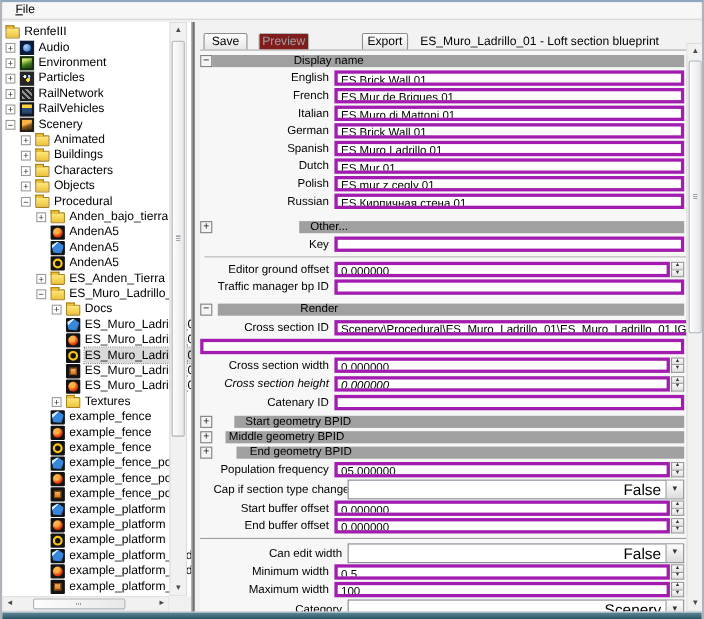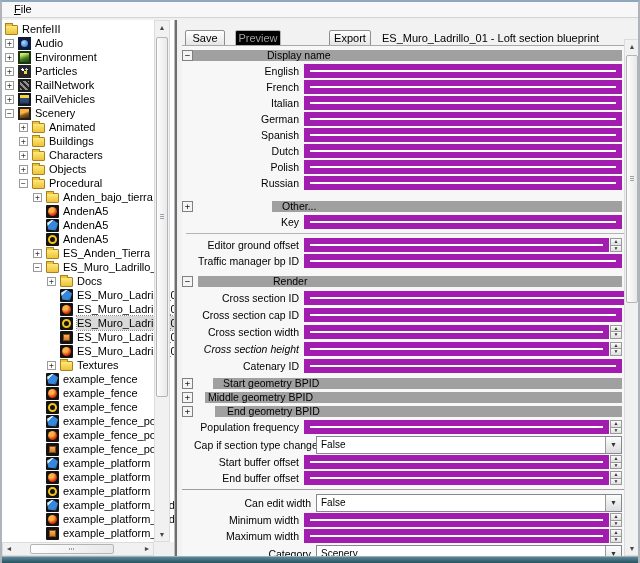--- a/index.html
+++ b/index.html
@@ -58,37 +58,37 @@
       background:repeating-linear-gradient(90deg,#9aa0a6 0 1px,transparent 1px 2px);}
   .tree-vscroll{left:152px;top:0;width:16px;height:522px;}
   .tree-hscroll{left:0;top:522px;width:152px;height:14px;}
   .tree-corner{position:absolute;left:152px;top:522px;width:20px;height:14px;background:#f0f0f0;}
 
   
   .props-panel{position:absolute;left:177px;top:18px;width:461px;height:536px;background:#f2f2f2;overflow:hidden;}
   .toolbar{position:absolute;left:0;top:4px;width:100%;height:24px;}
   .btn{position:absolute;top:6px;height:17px;font-size:11px;line-height:15px;text-align:center;color:#000;
        background:linear-gradient(#ffffff,#e3e3e3);border:1px solid #8e8e8e;border-radius:2px;padding:0;}
-  .btn.disabled{color:#a0a0a0;border-color:#b4b4b4;background:#000000;}
+  .btn.disabled{color:#a0a0a0;border-color:#b4b4b4;background:#7f1d1d;}
   .ptitle{position:absolute;left:203px;top:8px;font-size:11px;color:#000;white-space:nowrap;}
 
   .grid{position:absolute;left:3px;top:25px;width:442px;border-top:1px solid #a8a8a8;background:#f7f7f7;padding-top:2px;}
   .grid-vline{position:absolute;left:6px;top:25px;width:1px;height:428px;background:#b0b0b0;}
   .grow{display:flex;align-items:center;height:16px;font-size:10.5px;}
   .grow.combo-row{height:19px;margin-left:12px;}
   .glabel{flex:none;width:122px;text-align:right;padding-right:5px;color:#000;white-space:nowrap;overflow:hidden;}
   .gval{flex:1;display:flex;align-items:center;margin-right:2px;height:14px;}
-  .field{flex:1;height:14px;background:#fff;border:6px solid #a21caf;font-size:10.5px;line-height:12px;
+  .field{flex:1;height:14px;background:#fff;border:3px solid #a21caf;font-size:10.5px;line-height:12px;
          padding:0 3px;white-space:nowrap;overflow:hidden;color:#000;}
   .spinner{flex:none;width:12px;height:14px;margin-left:1px;display:flex;flex-direction:column;}
   .spinner span{flex:1;background:linear-gradient(#fbfbfb,#dedede);border:1px solid #9a9a9a;font-size:5px;
                 line-height:5px;text-align:center;color:#333;}
   .spinner span + span{border-top:none;}
   .combo{flex:1;height:18px;border:1px solid #828790;background:#fff;display:flex;align-items:center;}
-  .combo .ctext{flex:1;font-size:10px;padding:12px 4px;color:#000;}
+  .combo .ctext{flex:1;font-size:14px;padding:12px 4px;color:#000;text-align:right;}
   .combo .cbtn{flex:none;width:16px;height:100%;background:linear-gradient(#fdfdfd,#dcdcdc);
                border-left:1px solid #9a9a9a;text-align:center;font-size:7px;line-height:16px;color:#333;}
   .ghead{position:relative;height:13px;margin:1px 0;}
   .ghead .bar{position:absolute;top:1px;bottom:1px;right:2px;background:#a0a0a0;}
   .ghead .htitle{position:absolute;top:0;font-size:10.5px;line-height:13px;color:#000;white-space:nowrap;z-index:2;}
   .ghead .gexp{position:absolute;left:0;top:1px;width:11px;height:11px;background:#f4f4f4;border:1px solid #808080;
                font:9px/9px "DejaVu Sans Mono",monospace;text-align:center;color:#222;z-index:2;}
   .gline{height:1px;background:#b4b4b4;margin:3px 0 3px 4px;}
   .gline.full{margin-left:0;background:#9e9e9e;}
   .panel-vscroll{left:445px;top:19px;width:16px;height:517px;}
@@ -404,21 +404,20 @@
           <div class="bar" style="left: 16px;"></div>
           <span class="htitle" style="left: 91px;">Render</span>
         </div>
         <div class="grow" style="height: 17px;">
           <span class="glabel">Cross section ID</span>
           <div class="gval">
             <div class="field">Scenery\Procedural\ES_Muro_Ladrillo_01\ES_Muro_Ladrillo_01.IGS</div>
           </div>
         </div>
         <div class="grow" style="height: 17px;">
-          <span class="glabel">Cross section cap ID</span>
           <div class="gval">
             <div class="field"></div>
           </div>
         </div>
         <div class="grow" style="height: 17px;">
           <span class="glabel">Cross section width</span>
           <div class="gval">
             <div class="field">0.000000</div>
             <div class="spinner">
               <span>▲</span>

